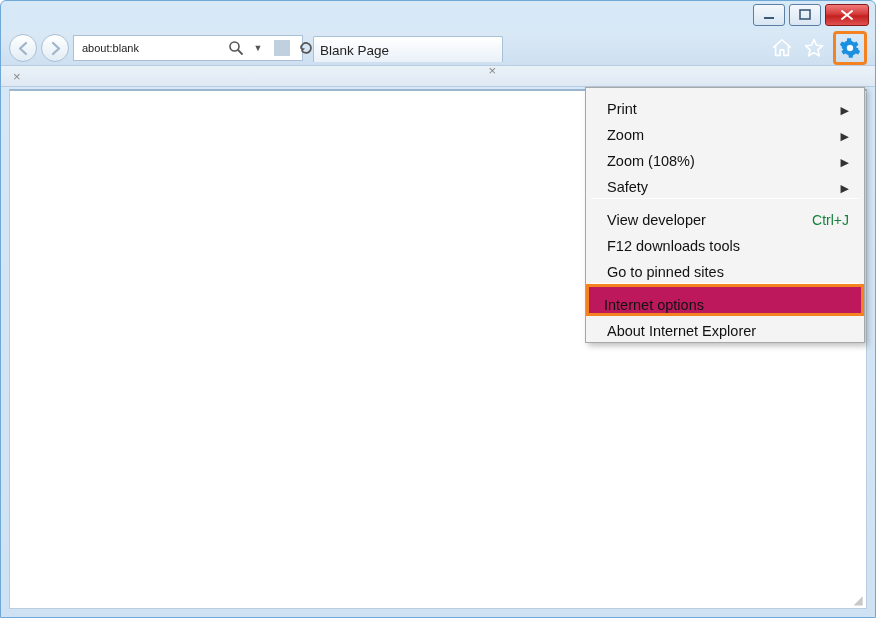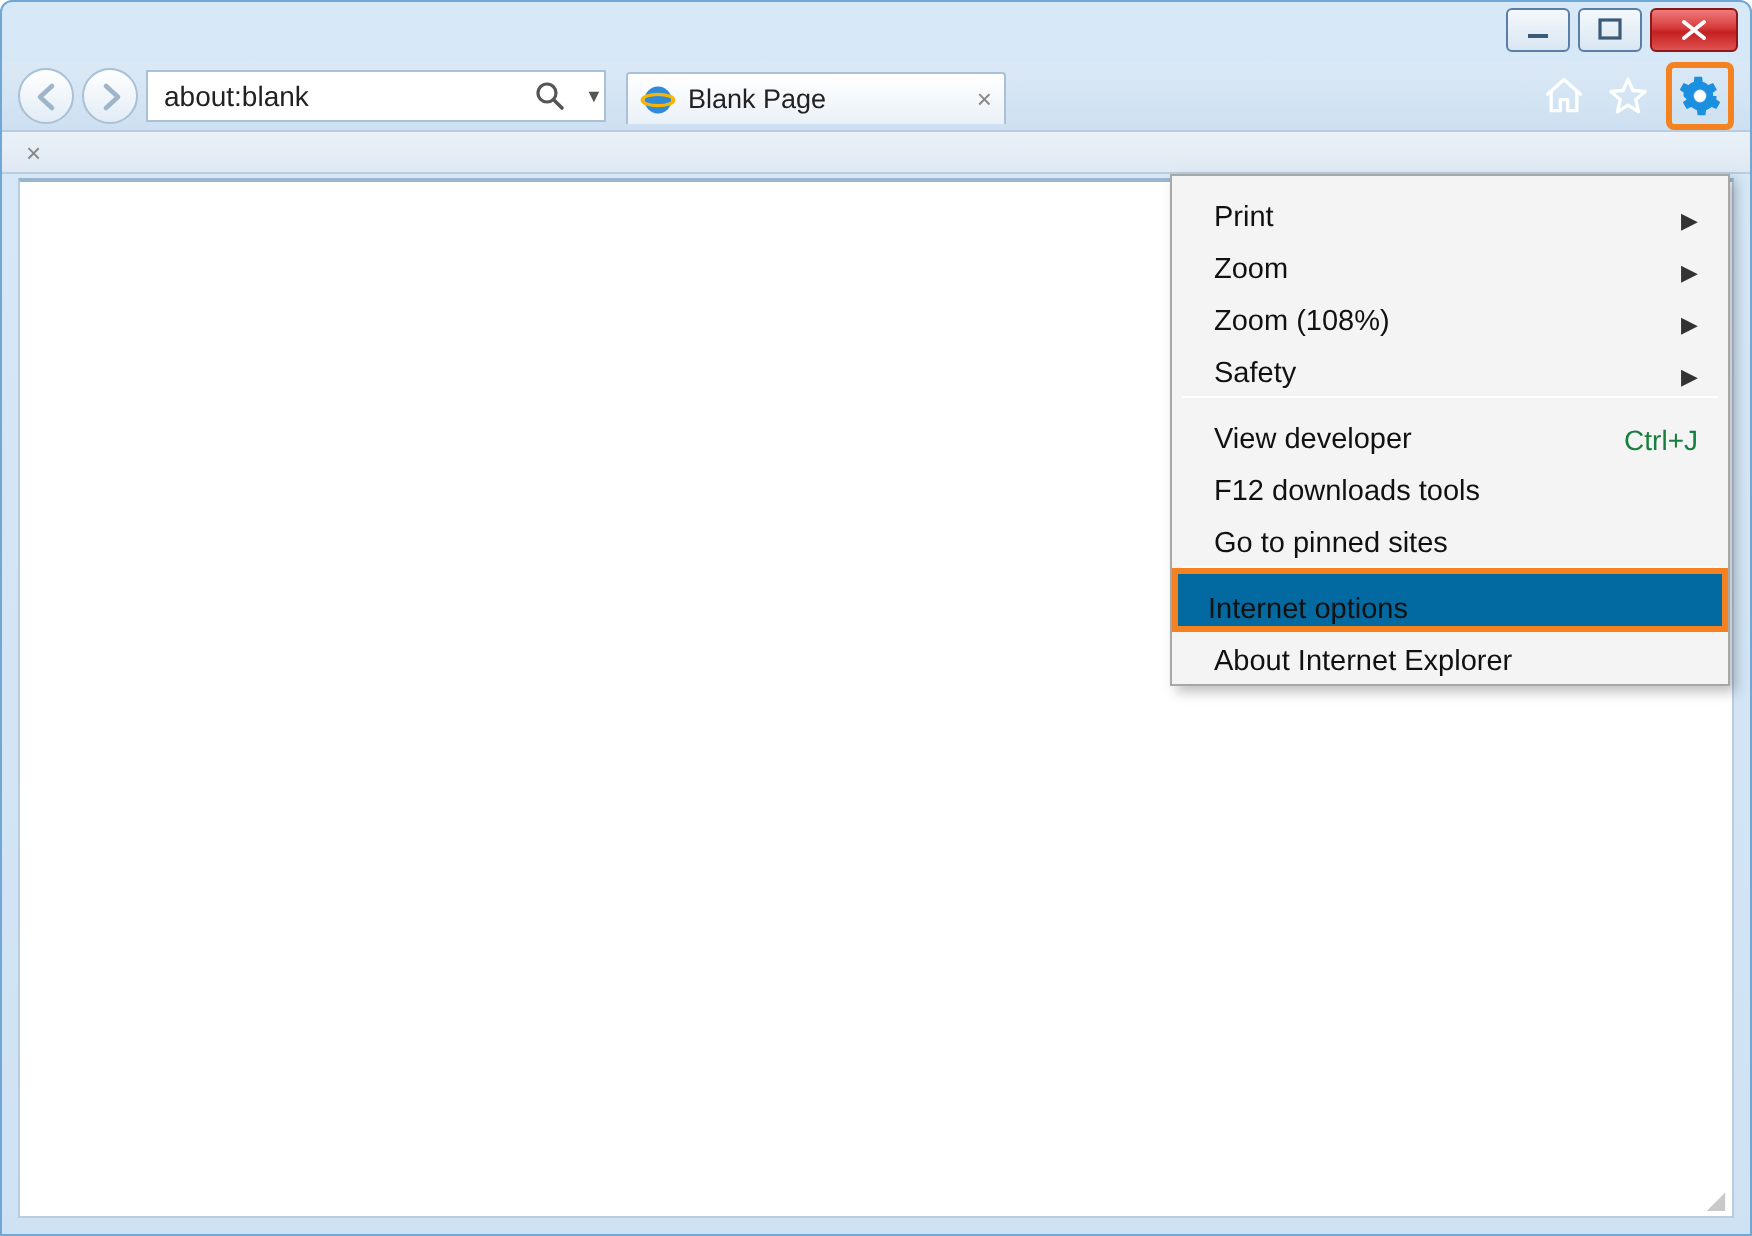--- a/index.html
+++ b/index.html
@@ -58,44 +58,44 @@
   .addr {
     width: 230px; height: 26px;
     border: 1px solid #a9c0d6;
     background: #fff;
     display: flex; align-items: center;
     gap: 4px;
     padding: 0 4px;
   }
   .addr input {
     flex: 1; border: none; outline: none;
-    font-size: 14px; color:#222;
+    font-size: 11px; color:#222;
     background: transparent;
   }
   .ie-logo { width:18px; height:18px; }
   .addr-icons {
     display:flex; align-items:center; gap:6px;
     color:#555;
   }
   .addr-icons span, .addr-icons svg { display:inline-flex; align-items:center; justify-content:center; width:16px; height:16px; font-size:13px; }
   .addr-sep { width:1px; height:18px; background:#c0d0de; margin:0 2px; }
 
   .tabstrip {
     height:28px;
     margin-left:6px;
     display:flex; align-items:flex-end;
   }
   .tab {
     height:26px; width:190px;
     border:1px solid #a9c0d6; border-bottom:none;
     border-radius:2px 2px 0 0;
     background:linear-gradient(#fff,#e9f1f8);
-    display:flex; align-items:center; gap:6px;
+    display:flex; gap:6px;
     padding:0 6px;
-    font-size:13.5px; color:#222;
+    font-size:13.5px; color:#222;flex-direction:column;
   }
   .tab .tab-close { margin-left:auto; color:#888; font-size:13px; line-height:1; }
 
   .spacer { flex:1; }
 
   .rt-icons { display:flex; align-items:center; gap:6px; padding-right:2px;}
   .rt-btn {
     width:26px;height:26px;
     display:flex;align-items:center;justify-content:center;
     color:#7fa9cf;
@@ -153,21 +153,21 @@
   .menu-item .arrow{ margin-left:auto; font-size:11px; color:#333;}
   .menu-sep{
     height:1px; margin:3px 2px;
     background:#d0d0d0; border-bottom:1px solid #fff;
   }
   .menu-item.highlight{
     border:3px solid #f58220;
     margin:-3px;
     padding:0 9px 0 15px;
     height:32px;
-    background:#0369a1;
+    background:#be185d;
   }
 </style>
 </head>
 <body>
 
 <div class="window">
 
   <div class="titlebar">
     <div class="win-btn">
       <svg width="12" height="12">

